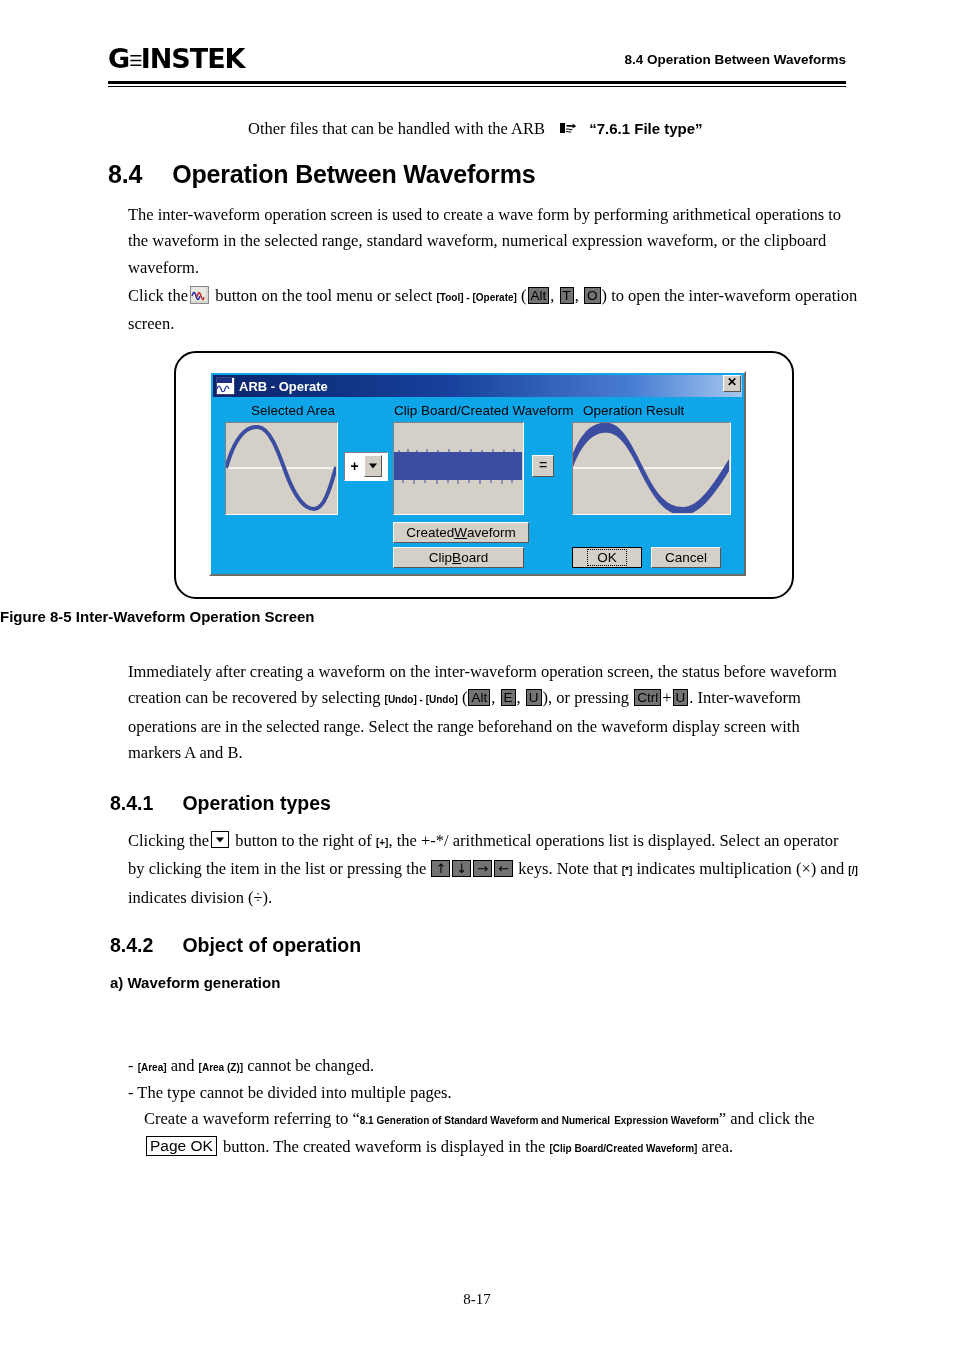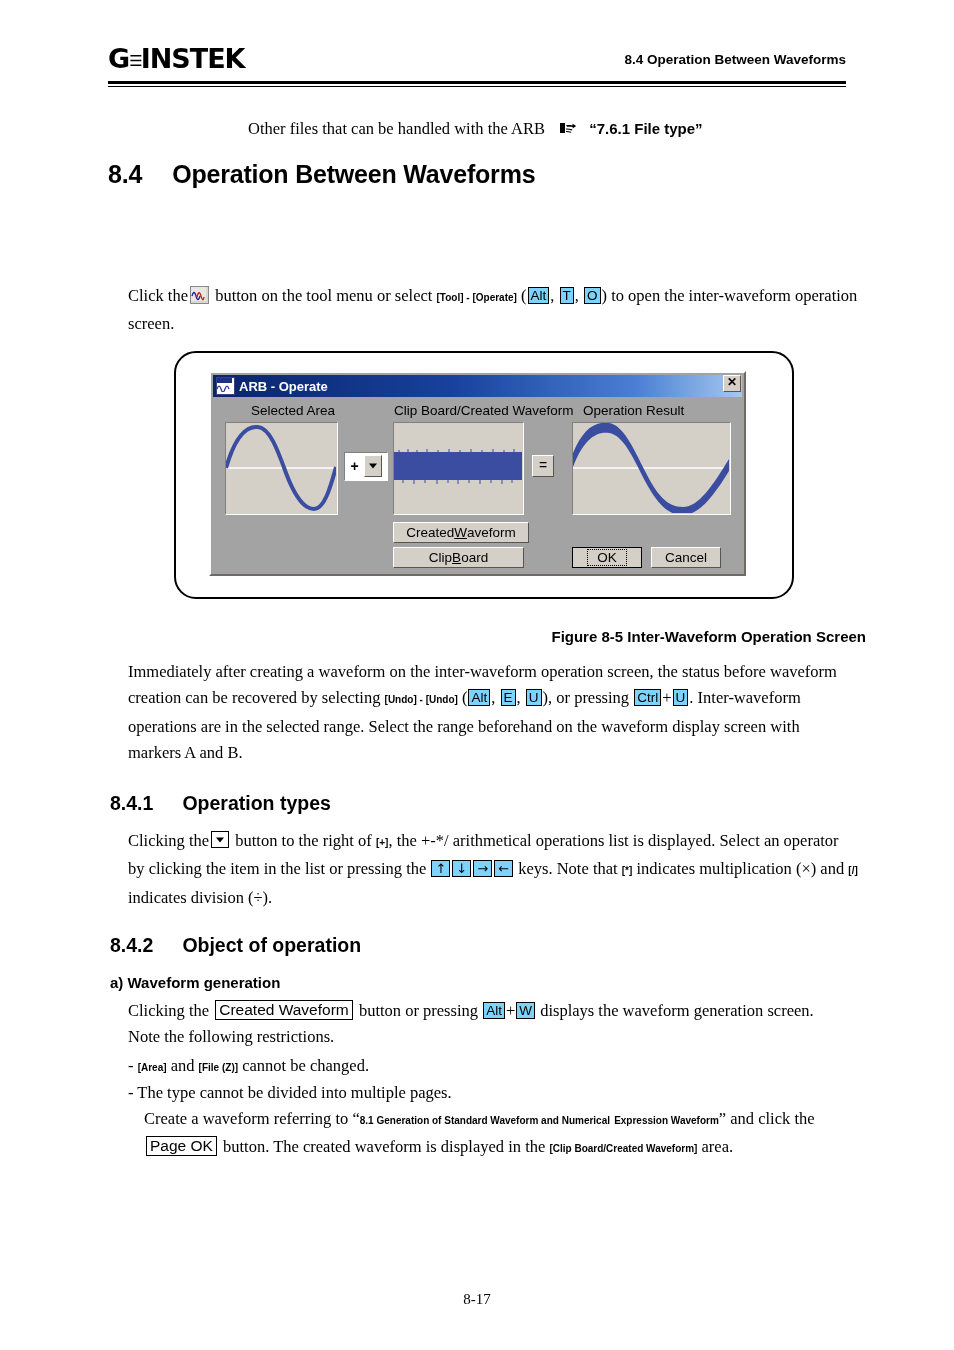--- a/index.html
+++ b/index.html
@@ -143,21 +143,21 @@
   
   .key {
     display: inline-block;
     border: 1.4px solid #000;
     font-family: "Liberation Sans", sans-serif;
     font-size: 13.5px;
     line-height: 15px;
     padding: 0px 2px;
     margin: 0 1px;
     vertical-align: 1px;
-    background: #7dd3fc;
+    background: #737373;
     white-space: nowrap;
   }
   .key.arrow {
     font-family: "DejaVu Sans", sans-serif;
     font-size: 13px;
     padding: 0 3px;
   }
   .boxbtn {
     display: inline-block;
     border: 1.5px solid #000;
@@ -215,21 +215,21 @@
     border-radius: 22px;
     background: #fff;
     box-sizing: border-box;
   }
   .dialog {
     position: absolute;
     left: 209px;
     top: 371px;
     width: 537px;
     height: 205px;
-    background: #a3a3a3;
+    background: #0ea5e9;
     border-top: 2px solid #ffffff;
     border-left: 2px solid #ffffff;
     border-right: 2px solid #6e6a64;
     border-bottom: 2px solid #6e6a64;
     box-sizing: border-box;
   }
   .titlebar {
     position: absolute;
     left: 2px;
     top: 2px;
@@ -376,25 +376,24 @@
     padding: 0 9px;
     line-height: 15px;
   }
   .mn { text-decoration: underline; }
 
   .fig-caption {
     position: absolute;
     left: 0;
     top: 608px;
     width: 866px;
-    text-align: right;
+    text-align: left;
     font-family: "Liberation Sans", sans-serif;
     font-weight: bold;
     font-size: 15px;
-    margin-top: 20px;
   }
 
   .footer {
     position: absolute;
     left: 0;
     top: 1263px;
     width: 954px;
     text-align: center;
     font-family: "Liberation Serif", serif;
     font-size: 15px;
@@ -423,20 +422,23 @@
         <path d="M7 11 c1.8,0.1 3.6,0.3 5.2,0.7 l-0.1,1.1 c-1.7,-0.4 -3.4,-0.6 -5.1,-0.7 z" fill="#000"></path>
       </svg>
     </span>
     <span class="quoted-ref">“7.6.1 File type”</span>
   </div>
 
   <h1 class="sect" style="left:108px; top:160px;">
     <span class="sect-num">8.4</span><span style="display:inline-block;width:30px"></span><span class="sect-title">Operation Between Waveforms</span>
   </h1>
 
+  <div class="para" style="left:128px; top:202px; width:716px;">
+    <span>The inter-waveform operation screen is used to create a wave form by performing arithmetical operations to the waveform in the selected range, standard waveform, numerical expression waveform, or the clipboard waveform.</span>
+  </div>
 
   <div class="para" style="left:128px; top:283px; width:730px;">
     <span>Click the</span><span class="tool-icon"><svg width="15" height="14" viewBox="0 0 15 14">
           <rect x="0" y="0" width="15" height="14" fill="#e8e8e0"></rect>
           <path d="M1 9 q2,-7 4,0 t4,0" stroke="#2020a0" stroke-width="1.3" fill="none"></path>
           <path d="M6 10 q2,-8 4,-1 t3,1" stroke="#c02020" stroke-width="1.3" fill="none"></path>
         </svg></span>
     <span>button on the tool menu or select</span>
     <b class="bsans">[Tool] - [Operate]</b>
     <span>(</span><span class="key">Alt</span><span>,</span>
@@ -566,34 +568,26 @@
     <b class="bsans">[/]</b>
     <span>indicates division (÷).</span>
   </div>
 
   <h2 class="sect" style="left:110px; top:934px;">
     <span class="sect-num">8.4.2</span><span style="display:inline-block;width:29px"></span><span class="sect-title">Object of operation</span>
   </h2>
 
   <div style="position:absolute; left:110px; top:974px;" class="bold-sans">a) Waveform generation</div>
 
-  <div class="para" style="left:128px; top:998px; width:716px;">
-    <span>Clicking the</span>
-    <span class="boxbtn">Created Waveform</span>
-    <span>button or pressing</span>
-    <span class="key">Alt</span><span>+</span><span class="key">W</span>
-    <span>displays the waveform generation</span>
-    <span>screen. Note the following restrictions.</span>
-  </div>
 
   <div class="para" style="left:128px; top:1053px; width:716px;">
     <span>-</span>
     <b class="bsans">[Area]</b>
     <span>and</span>
-    <b class="bsans">[File (Z)]</b>
+    <b class="bsans">[Area (Z)]</b>
     <span>cannot be changed.</span>
   </div>
 
   <div class="para" style="left:128px; top:1080px; width:716px;">
     <span>-</span>
     <span>The type cannot be divided into multiple pages.</span>
   </div>
 
   <div class="para" style="left:144px; top:1106px; width:700px;">
     <span>Create a waveform referring to “</span><b class="bsans">8.1 Generation of Standard Waveform and Numerical</b>

